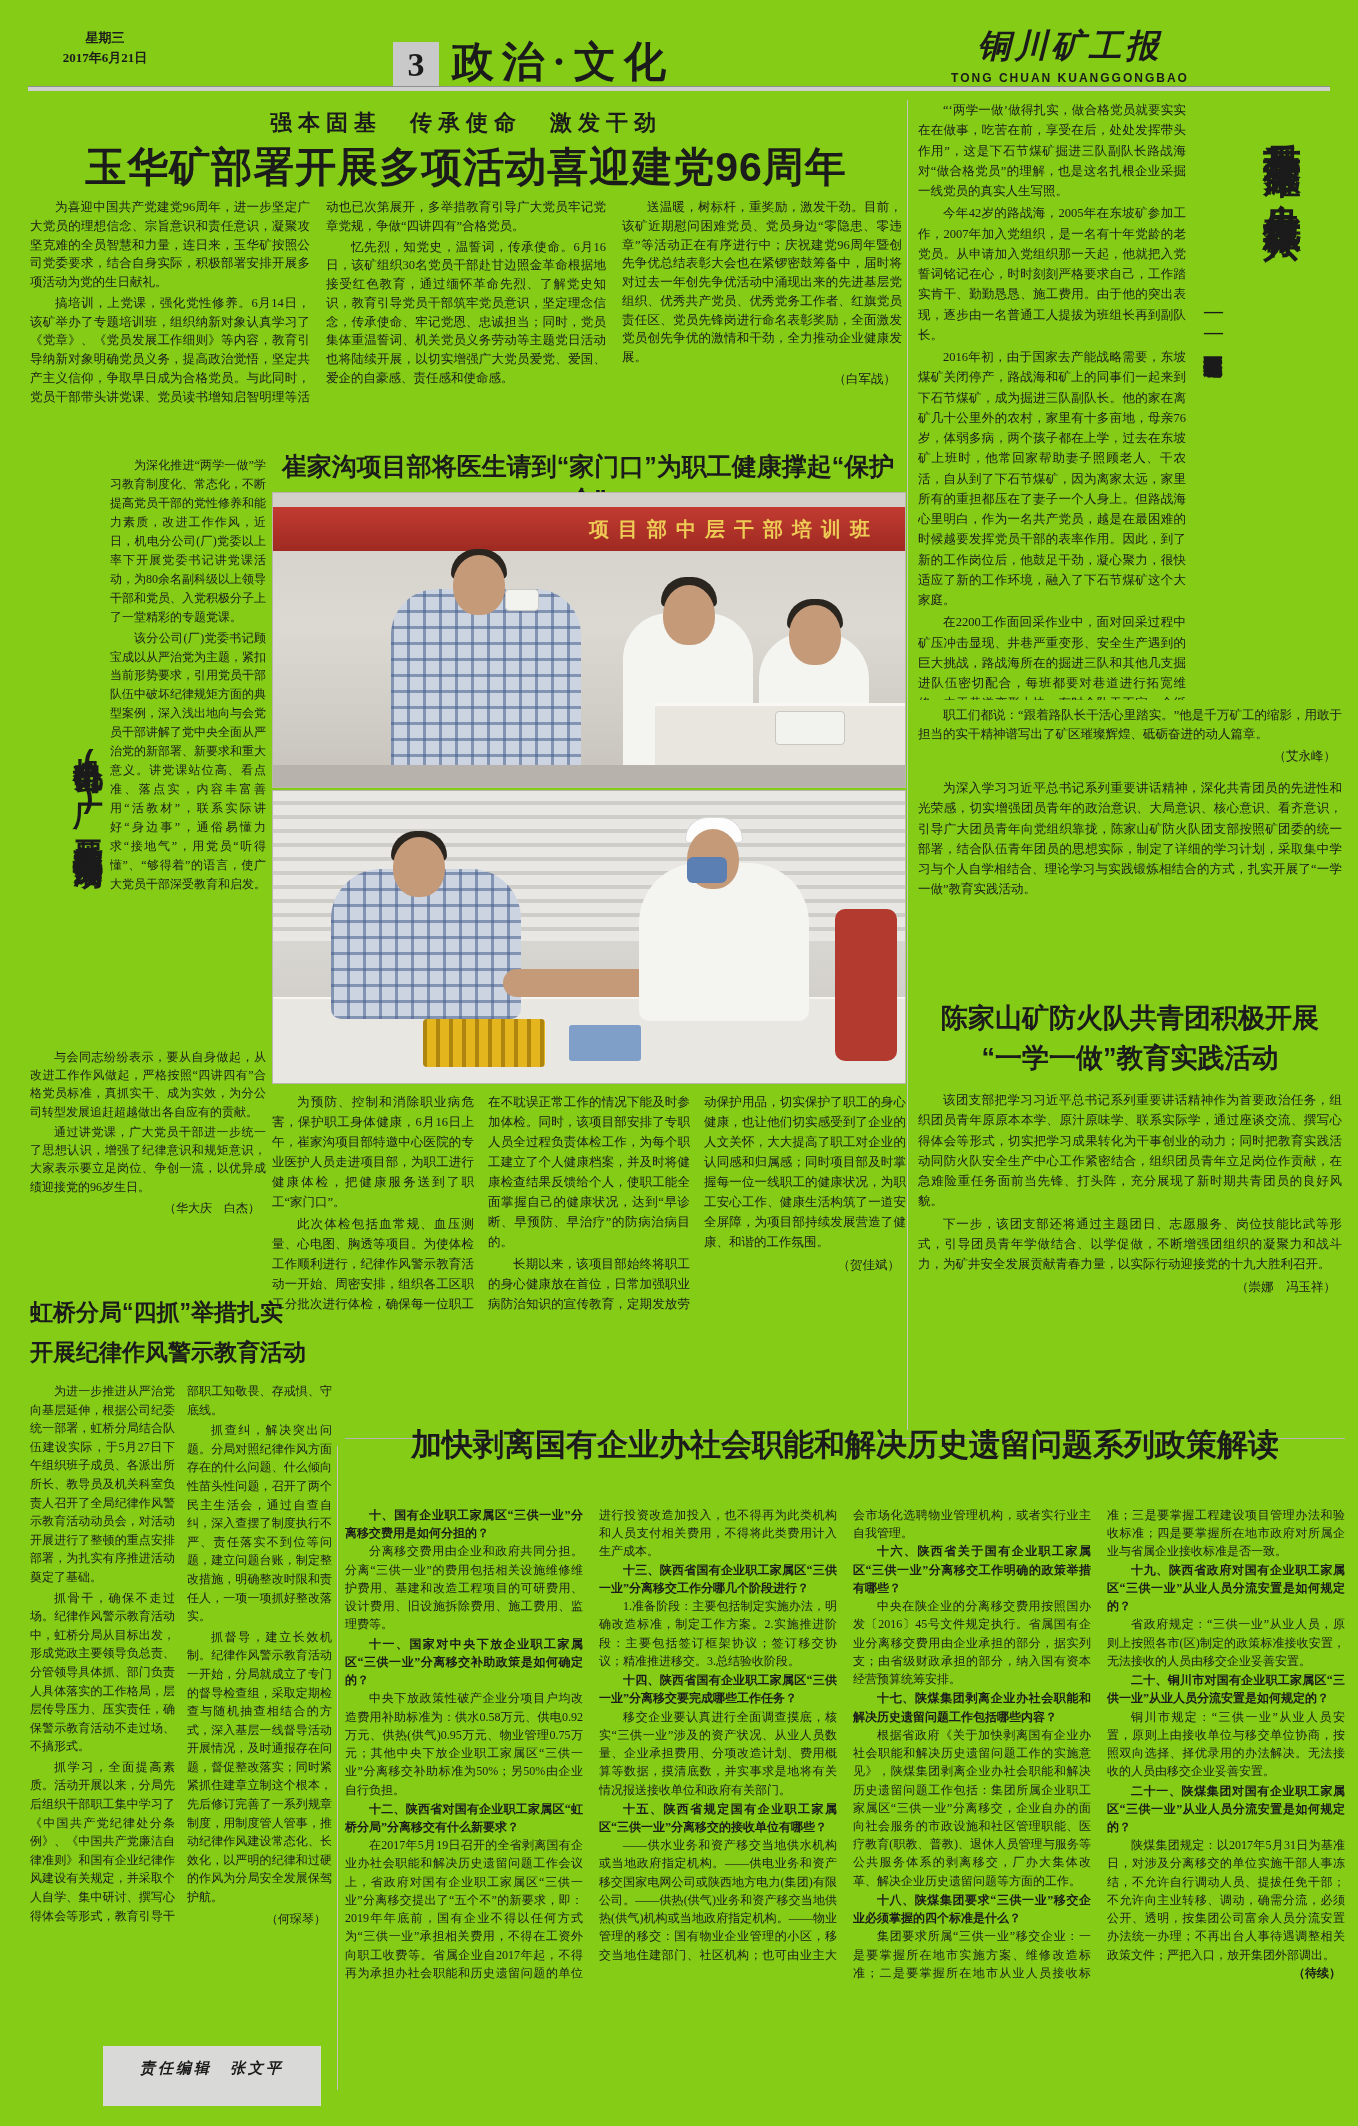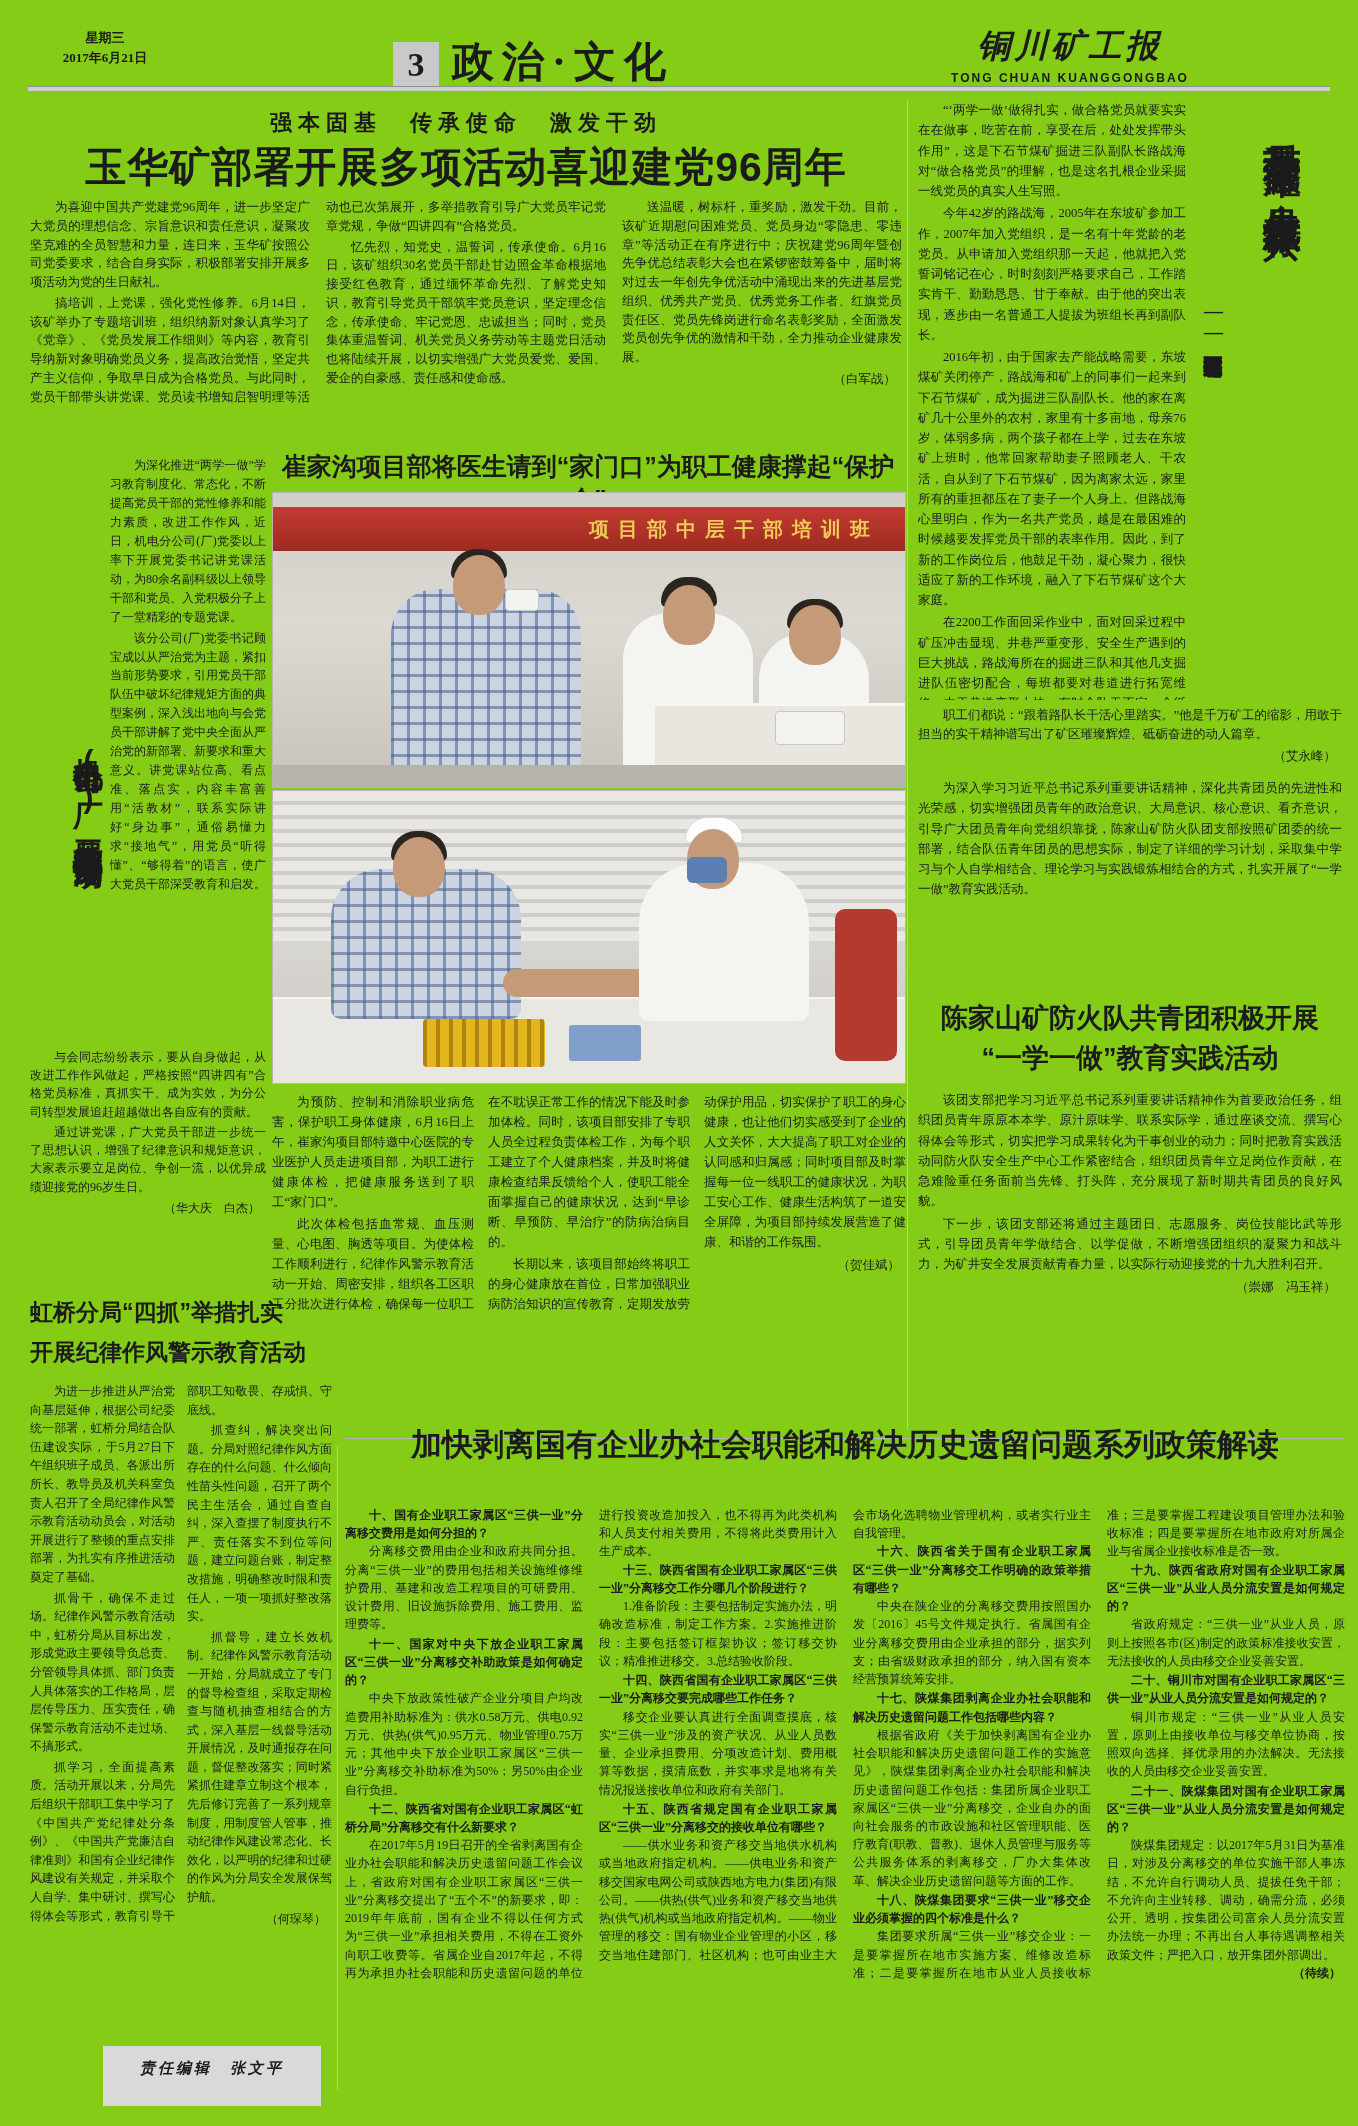--- a/index.html
+++ b/index.html
@@ -130,21 +130,21 @@
         <p>忆先烈，知党史，温誓词，传承使命。6月16日，该矿组织30名党员干部赴甘边照金革命根据地接受红色教育，通过缅怀革命先烈、了解党史知识，教育引导党员干部筑牢党员意识，坚定理念信念，传承使命、牢记党恩、忠诚担当；同时，党员集体重温誓词、机关党员义务劳动等主题党日活动也将陆续开展，以切实增强广大党员爱党、爱国、爱企的自豪感、责任感和使命感。</p>
         <p>送温暖，树标杆，重奖励，激发干劲。目前，该矿近期慰问困难党员、党员身边“零隐患、零违章”等活动正在有序进行中；庆祝建党96周年暨创先争优总结表彰大会也在紧锣密鼓筹备中，届时将对过去一年创先争优活动中涌现出来的先进基层党组织、优秀共产党员、优秀党务工作者、红旗党员责任区、党员先锋岗进行命名表彰奖励，全面激发党员创先争优的激情和干劲，全力推动企业健康发展。</p>
       </div>
     <div class="byline">（白军战）</div>
   </div>
 
   <div class="abs body-e1">
     <div>
 
     <p>“‘两学一做’做得扎实，做合格党员就要实实在在做事，吃苦在前，享受在后，处处发挥带头作用”，这是下石节煤矿掘进三队副队长路战海对“做合格党员”的理解，也是这名扎根企业采掘一线党员的真实人生写照。</p>
-        <p>今年42岁的路战海，2005年在东坡矿参加工作，2007年加入党组织，是一名有十年党龄的老党员。从申请加入党组织那一天起，他就把入党誓词铭记在心，时时刻刻严格要求自己，工作踏实肯干、勤勤恳恳、甘于奉献。由于他的突出表现，逐步由一名普通工人提拔为班组长再到副队长。</p>
+        <p>今年42岁的路战海，2005年在东坡矿参加工作，2007年加入党组织，是一名有十年党龄的老党员。从申请加入党组织那一天起，他就把入党誓词铭记在心，时时刻刻严格要求自己，工作踏实肯干、勤勤恳恳、施工费用。由于他的突出表现，逐步由一名普通工人提拔为班组长再到副队长。</p>
         <p>2016年初，由于国家去产能战略需要，东坡煤矿关闭停产，路战海和矿上的同事们一起来到下石节煤矿，成为掘进三队副队长。他的家在离矿几十公里外的农村，家里有十多亩地，母亲76岁，体弱多病，两个孩子都在上学，过去在东坡矿上班时，他常回家帮助妻子照顾老人、干农活，自从到了下石节煤矿，因为离家太远，家里所有的重担都压在了妻子一个人身上。但路战海心里明白，作为一名共产党员，越是在最困难的时候越要发挥党员干部的表率作用。因此，到了新的工作岗位后，他鼓足干劲，凝心聚力，很快适应了新的工作环境，融入了下石节煤矿这个大家庭。</p>
         <p>在2200工作面回采作业中，面对回采过程中矿压冲击显现、井巷严重变形、安全生产遇到的巨大挑战，路战海所在的掘进三队和其他几支掘进队伍密切配合，每班都要对巷道进行拓宽维修。由于巷道变形太快，有时全队干不完一个循环的工作量，他总是冲在最前面，现场指挥，排除隐患。</p>
       </div>
   </div>
   <div class="abs vtitle-e">千尺井下党徽耀　身先士卒做标兵</div>
   <div class="abs vsub-e">——记下石节煤矿掘进三队副队长路战海</div>
   <div class="abs body-e2">
     <div>
 
     <p>职工们都说：“跟着路队长干活心里踏实。”他是千万矿工的缩影，用敢于担当的实干精神谱写出了矿区璀璨辉煌、砥砺奋进的动人篇章。</p>

